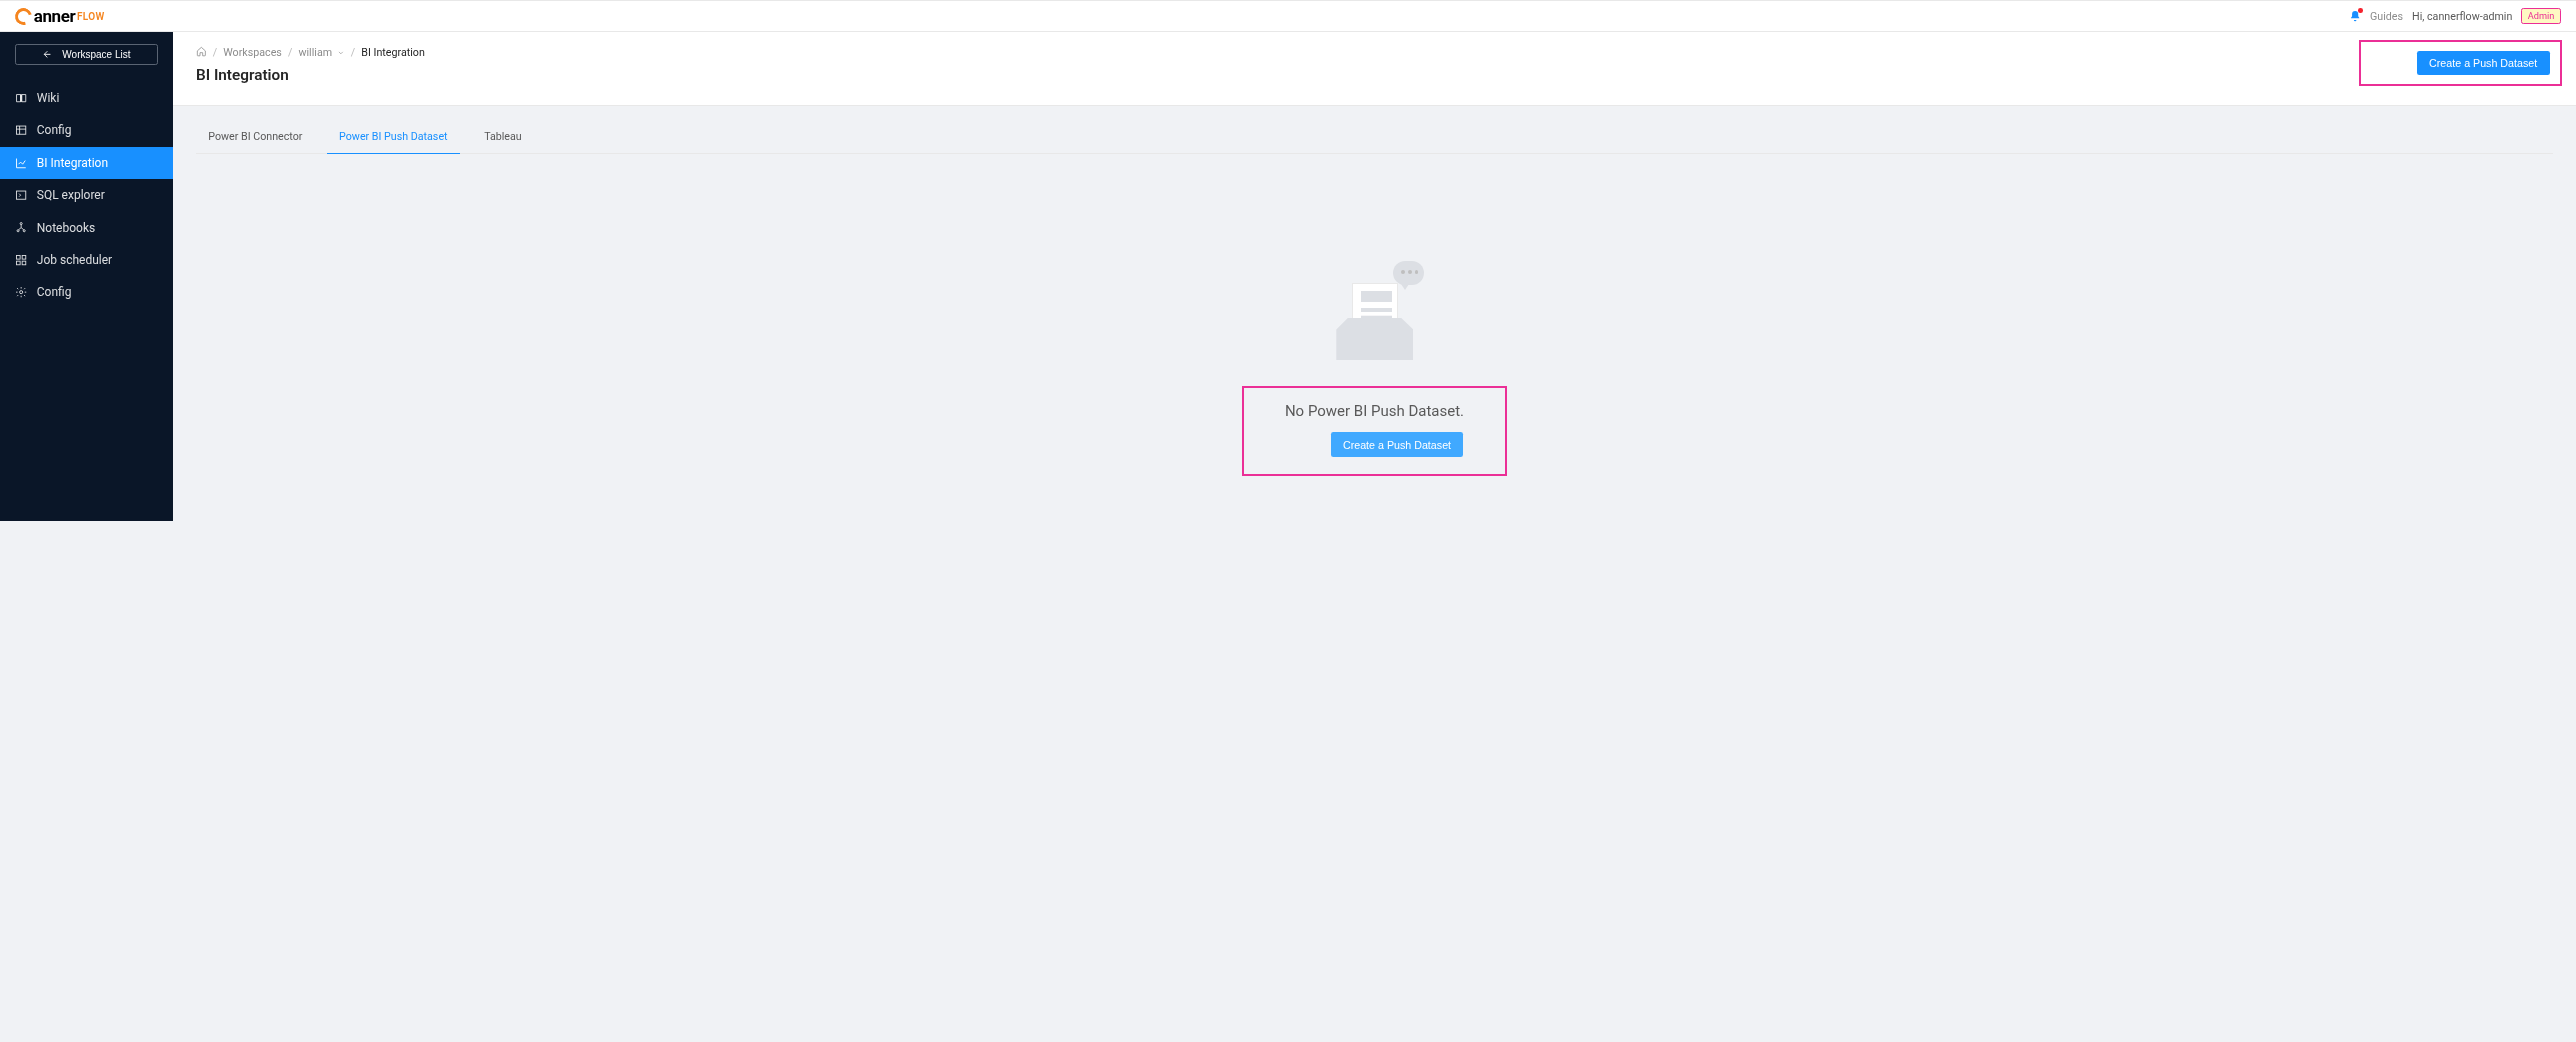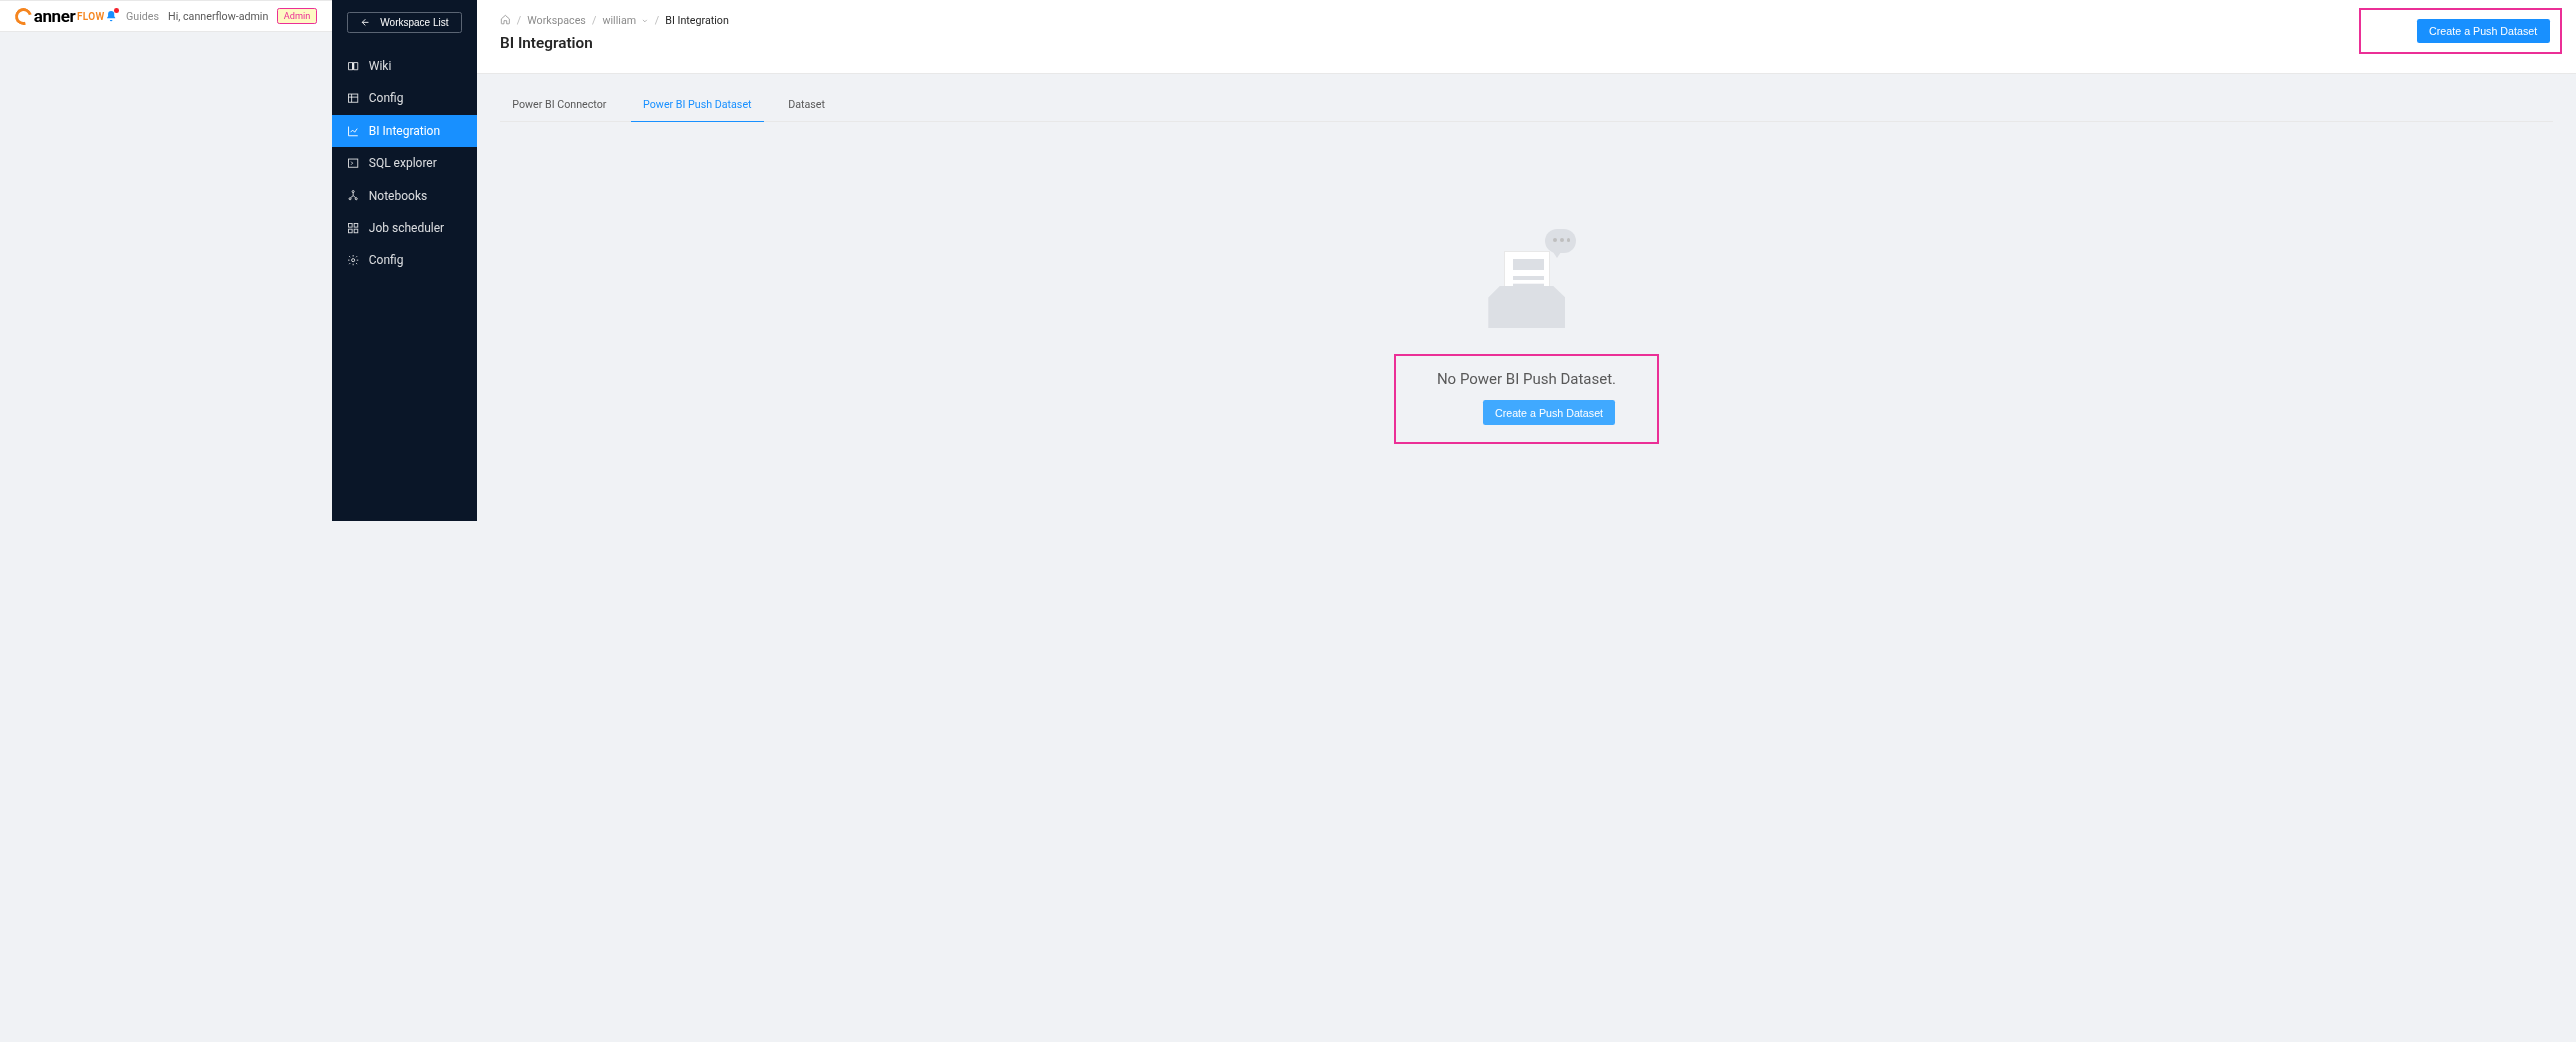--- a/index.html
+++ b/index.html
@@ -8,21 +8,21 @@
       box-sizing: border-box;
     }
     body {
       font-family: -apple-system, BlinkMacSystemFont, "Segoe UI", Roboto, "Helvetica Neue", Arial, sans-serif;
       background: #f0f2f5;
       color: #262626;
       font-size: 10.7px;
     }
     .app {
       display: flex;
-      flex-direction: row;
+      flex-direction: column;
       width: 100%;
       min-height: 521px;
       justify-content: space-between;
     }
     .top-header {
       height: 32px;
       background: #fff;
       display: flex;
       align-items: center;
       justify-content: space-between;
@@ -86,21 +86,21 @@
       padding: 0 5.4px;
       border-radius: 2.3px;
       line-height: 14px;
       background: #fef9c3;
     }
     .body-wrapper {
       display: flex;
       flex: 1;
     }
     .sidebar {
-      width: 145px;
+      width: 173px;
       background: #0a1628;
       color: #fff;
       display: flex;
       flex-direction: column;
       padding-top: 12.3px;
     }
     .workspace-list-btn {
       margin: 0 15.3px 17px 15.3px;
       border: 0.8px solid #5a6473;
       background: transparent;
@@ -438,21 +438,21 @@
           <div class="highlight-box-1">
             <button class="btn-primary">Create a Push Dataset</button>
           </div>
         </div>
       </div>
 
       <div class="content">
         <div class="tabs">
           <div class="tab">Power BI Connector</div>
           <div class="tab active">Power BI Push Dataset</div>
-          <div class="tab">Dataset</div>
+          <div class="tab">Tableau</div>
         </div>
 
         <div class="empty-state">
           <div class="empty-illustration">
             <div class="empty-bubble">
               <div class="empty-dots">
                   <span></span>
                   <span></span>
                   <span></span>
                 </div>

